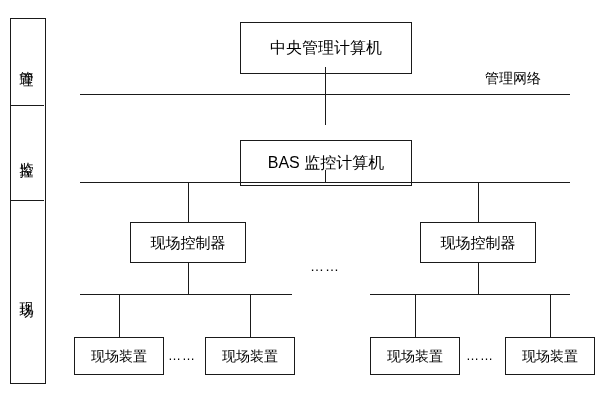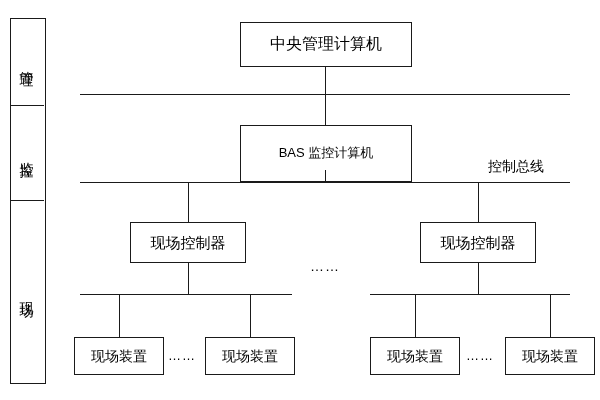--- a/index.html
+++ b/index.html
@@ -78,22 +78,22 @@
   }
   .layer-div {
     position: absolute;
     left: 0;
     width: 34px;
     height: 1px;
     background: #1a1a1a;
   }
 
   
-  .b-central  { left: 240px; top: 22px;  width: 172px; height: 45px; font-size: 16px; }
-  .b-bas      { left: 240px; top: 125px; width: 172px; height: 57px; font-size: 13px; }
+  .b-central  { left: 240px; top: 22px;  width: 172px; height: 52px; font-size: 16px; }
+  .b-bas      { left: 240px; top: 140px; width: 172px; height: 46px; font-size: 16px; }
   .b-ctrl-l   { left: 130px; top: 222px; width: 116px; height: 41px; font-size: 15px; }
   .b-ctrl-r   { left: 420px; top: 222px; width: 116px; height: 41px; font-size: 15px; }
   .b-dev-1    { left: 74px;  top: 337px; width: 90px;  height: 38px; font-size: 14px; }
   .b-dev-2    { left: 205px; top: 337px; width: 90px;  height: 38px; font-size: 14px; }
   .b-dev-3    { left: 370px; top: 337px; width: 90px;  height: 38px; font-size: 14px; }
   .b-dev-4    { left: 505px; top: 337px; width: 90px;  height: 38px; font-size: 14px; }
 
   .t-mgmt-net { left: 485px; top: 70px;  font-size: 14px; }
   .t-ctrl-bus { left: 488px; top: 158px; font-size: 14px; }
   .t-field-bus{ left: 296px; top: 284px; font-size: 14px; }
@@ -120,31 +120,31 @@
     <span class="vert-text">现场</span>
   </div>
 
   <div class="box b-central">
     <span>中央管理计算机</span>
   </div>
 
   <div class="vline" style="left:325px; top:67px; height:27px;"></div>
 
   <div class="hline" style="left:80px; top:94px; width:490px;"></div>
+  <div class="label t-mgmt-net">管理网络</div>
 
   <div class="vline" style="left:325px; top:94px; height:31px;"></div>
 
   <div class="box b-bas">
     <span>BAS 监控计算机</span>
   </div>
 
   <div class="vline" style="left:325px; top:170px; height:12px;"></div>
 
   <div class="hline" style="left:80px; top:182px; width:490px;"></div>
-  <div class="label t-ctrl-bus">控制总线</div>
 
   <div class="vline" style="left:188px; top:182px; height:40px;"></div>
   <div class="vline" style="left:478px; top:182px; height:40px;"></div>
 
   <div class="box b-ctrl-l">
     <span>现场控制器</span>
   </div>
   <div class="box b-ctrl-r">
     <span>现场控制器</span>
   </div>

